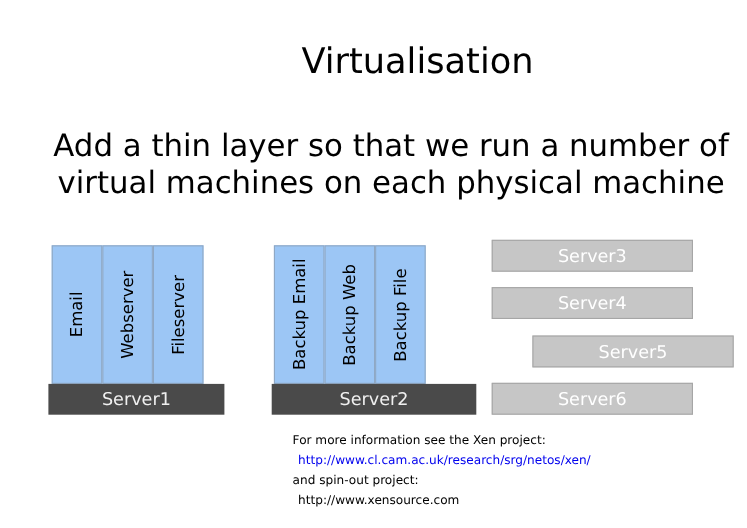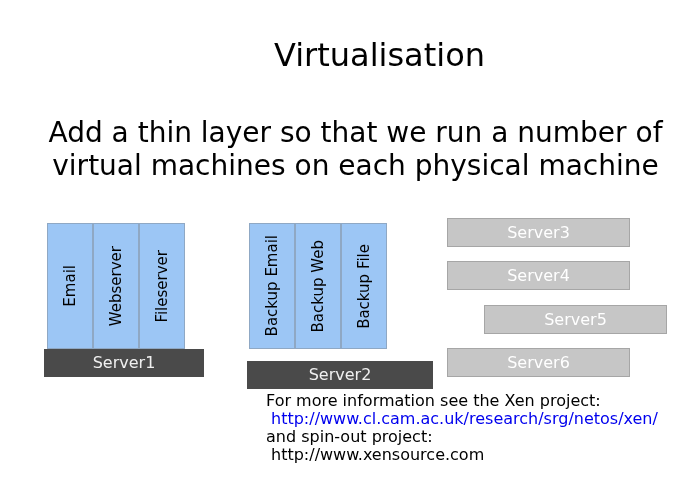--- a/index.html
+++ b/index.html
@@ -86,21 +86,21 @@
     border:1px solid var(--idle-border);
     color:var(--idle-text);
     font-size:16px;
     line-height:27px;
     text-align:center;
   }
   .footer{
     position:absolute;
     left:266px;
     top:392px;
-    font-size:16px;
+    font-size:11px;
     line-height:18px;
     white-space:nowrap;
   }
   .footer .indent{padding-left:5px;}
   .footer a{
     color:var(--link-color);
     text-decoration:none;
     cursor:pointer;
     margin-top:24px;
   }
@@ -130,21 +130,21 @@
 
   <div class="vm-box" style="left:249px;top:223px;">
     <span class="vm-label">Backup Email</span>
   </div>
   <div class="vm-box" style="left:295px;top:223px;">
     <span class="vm-label">Backup Web</span>
   </div>
   <div class="vm-box" style="left:341px;top:223px;">
     <span class="vm-label">Backup File</span>
   </div>
-  <div class="server-bar" style="left:247px;top:349px;width:186px;margin-top:12px;">Server2</div>
+  <div class="server-bar" style="left:247px;top:349px;width:186px;">Server2</div>
 
   <div class="idle-box" style="top:218px;text-align:center;">Server3</div>
   <div class="idle-box" style="top:261px;">Server4</div>
   <div class="idle-box" style="top:305px;margin-left:37px;">Server5</div>
   <div class="idle-box" style="top:348px;">Server6</div>
 
   <div class="footer">
     <div>For more information see the Xen project:</div>
     <div class="indent"><a>http://www.cl.cam.ac.uk/research/srg/netos/xen/</a></div>
     <div>and spin-out project:</div>

